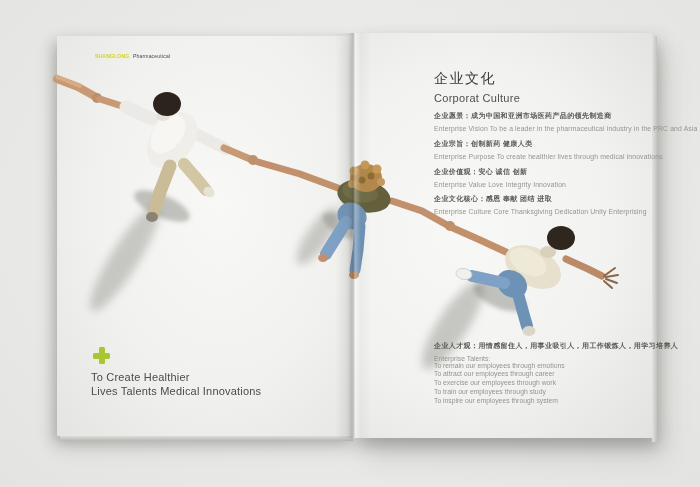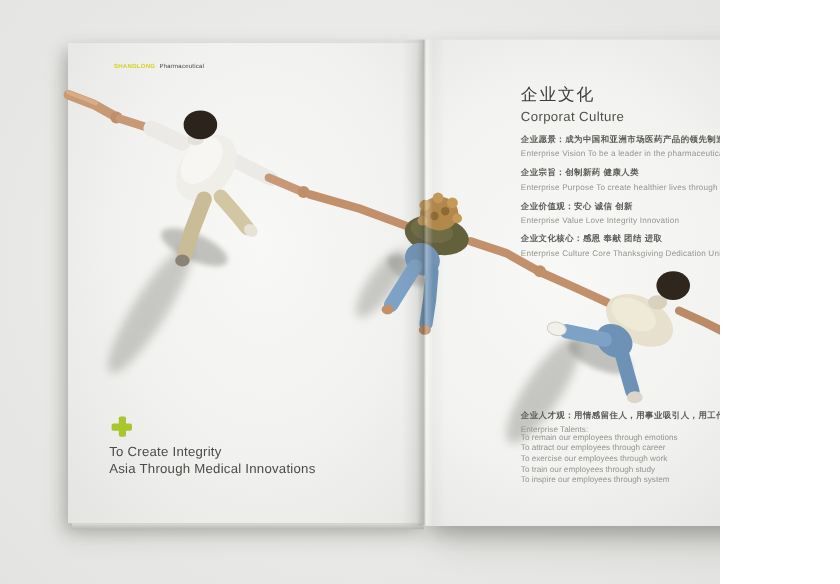--- a/index.html
+++ b/index.html
@@ -1,18 +1,18 @@
 <!DOCTYPE html>
 <html><head>
 <meta charset="utf-8">
 <style>
   html,body { margin:0; padding:0; }
   body { font-family: "Liberation Sans", sans-serif; }
   .canvas {
-    position:relative; width:600px; height:487px; overflow:hidden;
+    position:relative; width:700px; height:487px; overflow:hidden;
     background: radial-gradient(ellipse at 50% 45%, #efefed 0%, #eaeae8 55%, #e3e3e1 100%);
   }
   .book { position:absolute; left:57px; top:33px; width:600px; height:407px; }
   .page { position:absolute; }
   .page-left {
     left:0; top:3px; width:295px; height:400px;
     background: radial-gradient(ellipse at 55% 42%, #f8f8f6 0%, #f1f1ef 55%, #e4e4e2 100%);
     box-shadow: -3px 6px 12px rgba(80,80,75,0.30), 0 10px 20px rgba(80,80,75,0.22);
   }
   .page-left::after {
@@ -192,19 +192,19 @@
         <div class="t-title">Enterprise Talents:</div>
         <div class="t-line">To remain our employees through emotions</div>
         <div class="t-line">To attract our employees through career</div>
         <div class="t-line">To exercise our employees through work</div>
         <div class="t-line">To train our employees through study</div>
         <div class="t-line">To inspire our employees through system</div>
       </div>
 
       <div class="plus"></div>
       <div class="slogan">
-        <div>To Create Integrity</div>
-        <div>Asia Through Medical Innovations</div>
+        <div>To Create Healthier</div>
+        <div>Lives Talents Medical Innovations</div>
       </div>
 
     </div>
   </div>
 </div>
 
 </body></html>

